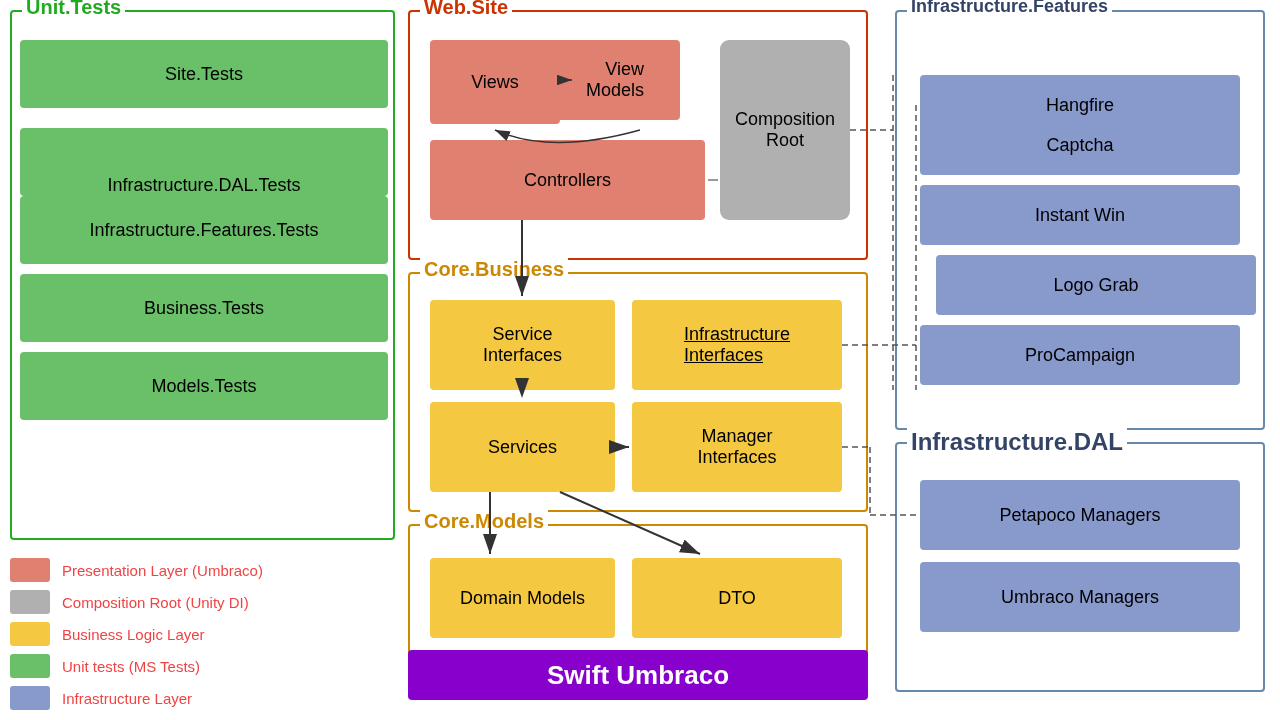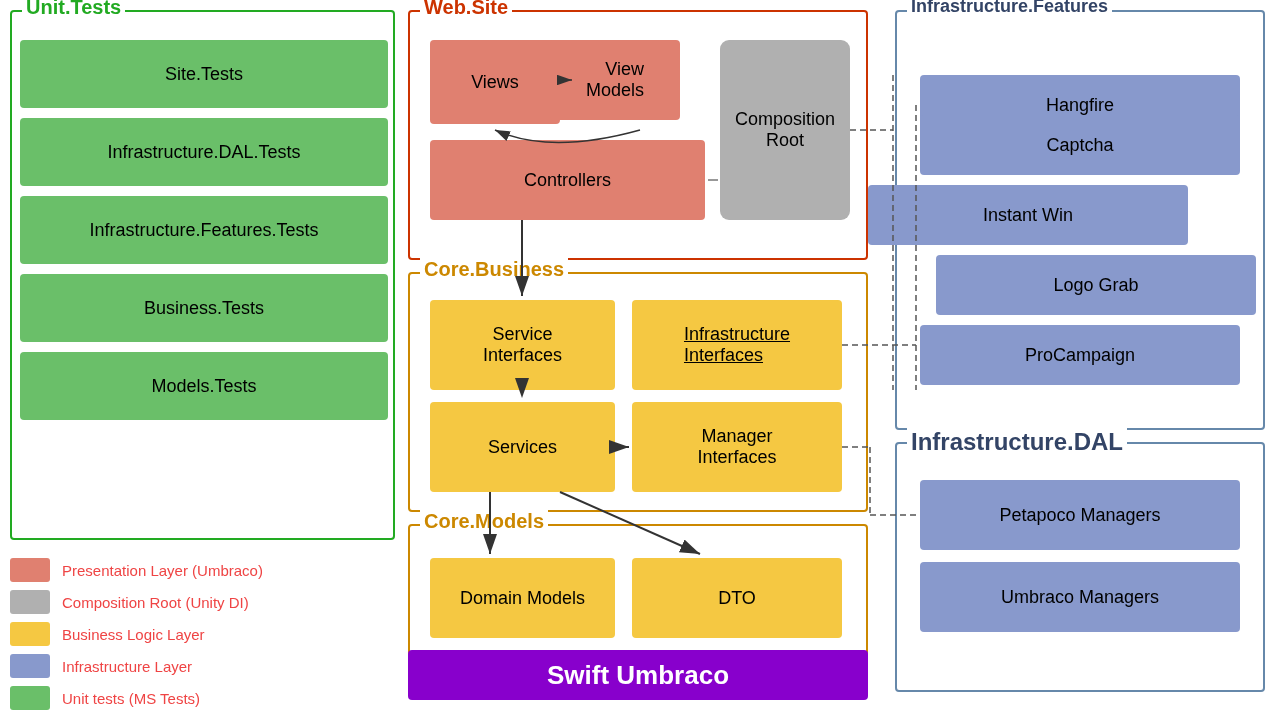--- a/index.html
+++ b/index.html
@@ -264,21 +264,21 @@
 
 <div class="diagram-container">
 
   <div class="unit-tests-outer">
     <span class="unit-tests-label">Unit.Tests</span>
   </div>
 
   <div class="green-box ut-box" style="top:40px;">
     <span>Site.Tests</span>
   </div>
-  <div class="green-box ut-box" style="top:118px;">
+  <div class="green-box ut-box" style="top:128px;align-items:flex-end;">
     <span>Infrastructure.DAL.Tests</span>
   </div>
   <div class="green-box ut-box" style="top:196px;">
     <span>Infrastructure.Features.Tests</span>
   </div>
   <div class="green-box ut-box" style="top:274px;">
     <span>Business.Tests</span>
   </div>
   <div class="green-box ut-box" style="top:352px;">
     <span>Models.Tests</span>
@@ -344,21 +344,21 @@
   <div class="infra-features-outer">
     <span class="infra-features-label">Infrastructure.Features</span>
   </div>
 
   <div class="blue-box" style="position:absolute; left:920px; top:45px; width:320px; height:60px;margin-top:30px;">
     <span>Hangfire</span>
   </div>
   <div class="blue-box" style="position:absolute; left:920px; top:115px; width:320px; height:60px;">
     <span>Captcha</span>
   </div>
-  <div class="blue-box" style="position:absolute; left:868px; top:185px; width:320px; height:60px;">
+  <div class="blue-box" style="position:absolute; left:920px; top:185px; width:320px; height:60px;">
     <span>Instant Win</span>
   </div>
   <div class="blue-box" style="position:absolute; left:920px; top:255px; width:320px; height:60px;margin-left:16px;">
     <span>Logo Grab</span>
   </div>
   <div class="blue-box" style="position:absolute; left:920px; top:325px; width:320px; height:60px;">
     <span>ProCampaign</span>
   </div>
 
   <div class="infra-dal-outer">
@@ -383,26 +383,26 @@
     </div>
     <div class="legend-item">
       <div class="legend-color" style="background:#b0b0b0;"></div>
       <span class="legend-text">Composition Root (Unity DI)</span>
     </div>
     <div class="legend-item">
       <div class="legend-color" style="background:#f5c842;"></div>
       <span class="legend-text">Business Logic Layer</span>
     </div>
     <div class="legend-item">
+      <div class="legend-color" style="background:#6abf69;"></div>
+      <span class="legend-text">Unit tests (MS Tests)</span>
+    </div>
+    <div class="legend-item">
       <div class="legend-color" style="background:#8899cc;"></div>
       <span class="legend-text">Infrastructure Layer</span>
-    </div>
-    <div class="legend-item">
-      <div class="legend-color" style="background:#6abf69;"></div>
-      <span class="legend-text">Unit tests (MS Tests)</span>
     </div>
   </div>
 
   <svg class="arrows-svg">
     <defs>
       <marker id="arrowhead" markerWidth="10" markerHeight="7" refX="10" refY="3.5" orient="auto">
         <polygon points="0 0, 10 3.5, 0 7" fill="#333"></polygon>
       </marker>
       <marker id="arrowhead-white" markerWidth="10" markerHeight="7" refX="10" refY="3.5" orient="auto">
         <polygon points="0 0, 10 3.5, 0 7" fill="#333"></polygon>

